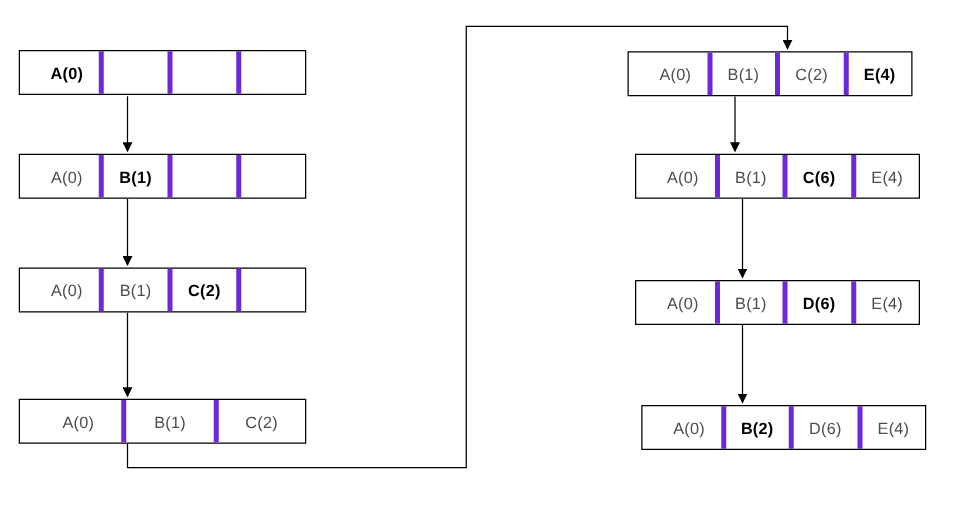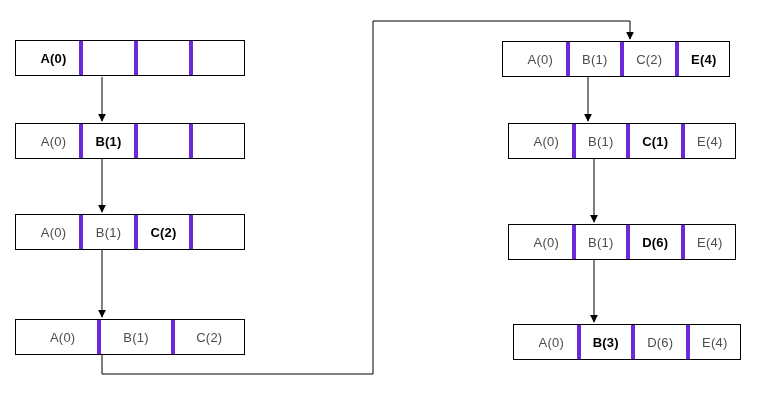--- a/index.html
+++ b/index.html
@@ -103,31 +103,31 @@
   <div class="array-table w-right" style="left:502px; top:41px;">
     <div class="cell">A(0)</div>
     <div class="cell">B(1)</div>
     <div class="cell">C(2)</div>
     <div class="cell emph">E(4)</div>
   </div>
 
   <div class="array-table w-right" style="left:508px; top:123px;">
     <div class="cell">A(0)</div>
     <div class="cell">B(1)</div>
-    <div class="cell emph">C(1)</div>
+    <div class="cell emph">C(6)</div>
     <div class="cell">E(4)</div>
   </div>
 
   <div class="array-table w-right" style="left:508px; top:224px;">
     <div class="cell">A(0)</div>
     <div class="cell">B(1)</div>
     <div class="cell emph">D(6)</div>
     <div class="cell">E(4)</div>
   </div>
 
   <div class="array-table w-right" style="left:513px; top:324px;">
     <div class="cell">A(0)</div>
-    <div class="cell emph">B(3)</div>
+    <div class="cell emph">B(2)</div>
     <div class="cell">D(6)</div>
     <div class="cell">E(4)</div>
   </div>
 
 </div>
 
 </body></html>

